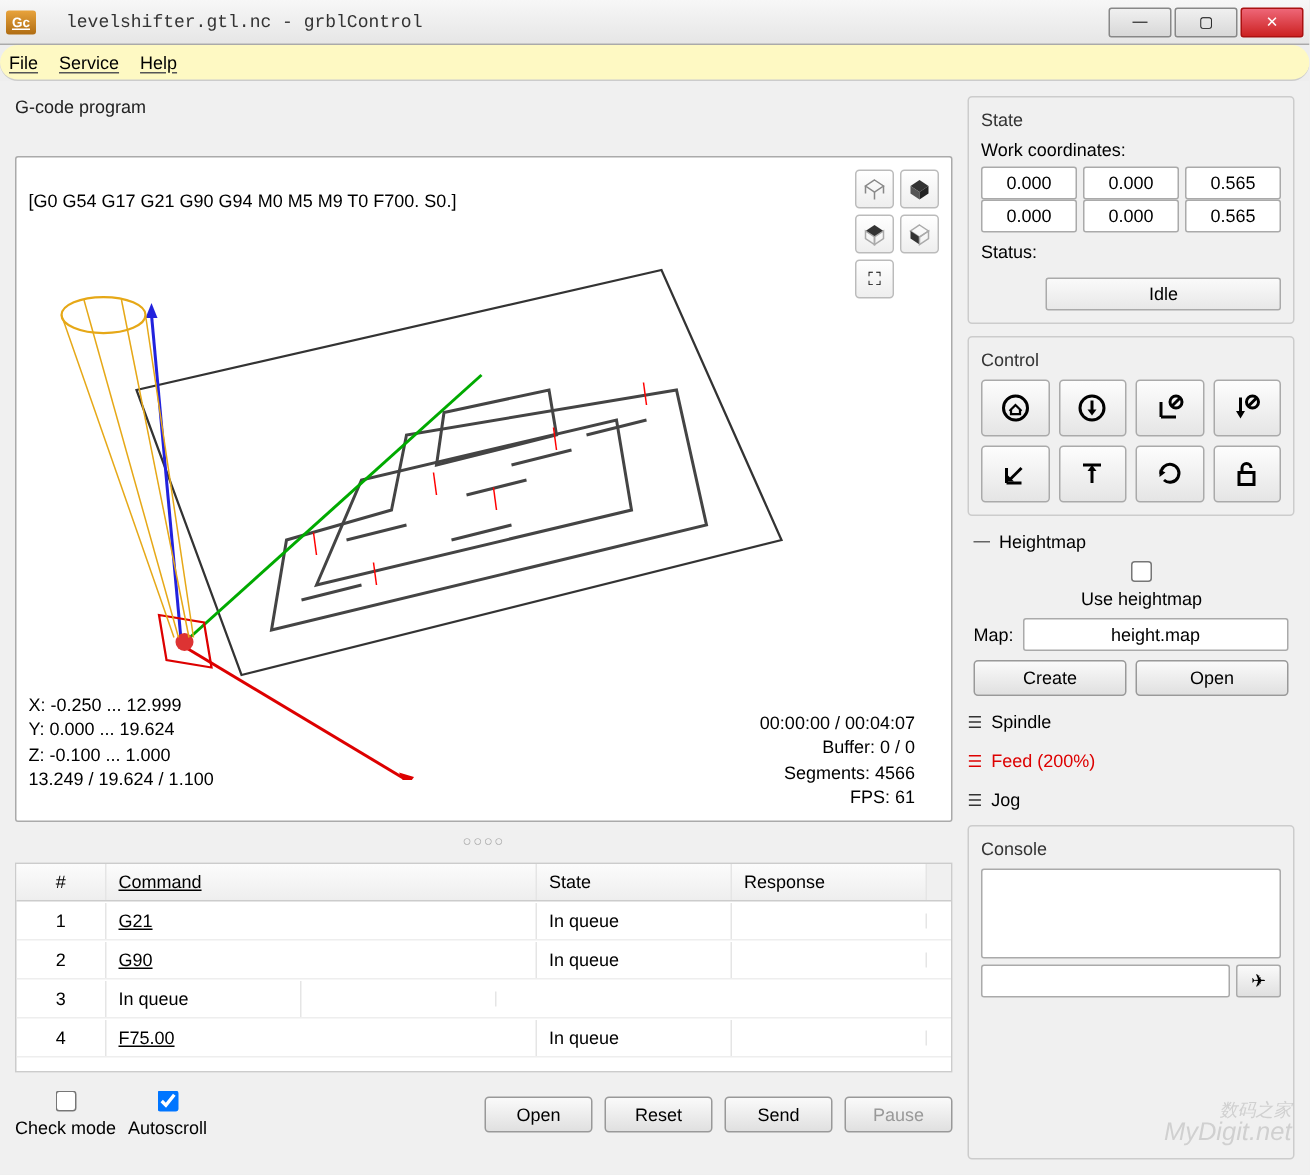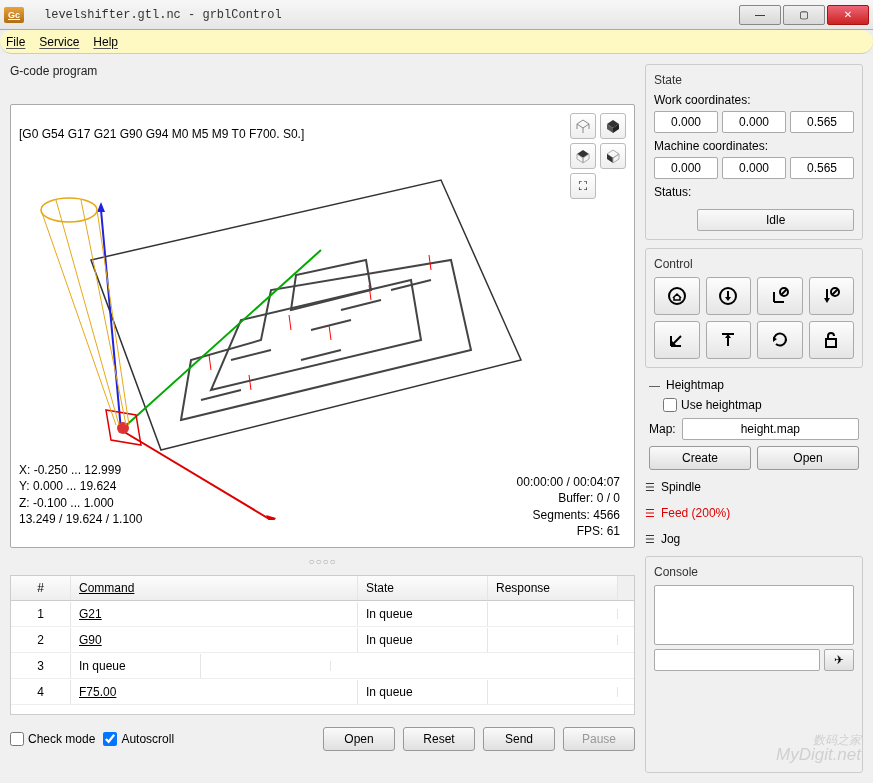--- a/index.html
+++ b/index.html
@@ -12,37 +12,37 @@
 .winbtn.close { background:linear-gradient(#e67,#c22); color:#fff; border-color:#a11; }
 .menubar { height:24px; background:#fef9c3; display:flex; align-items:center; padding:0 6px; gap:14px; border-bottom:1px solid #ccc;border-radius:12px; }
 .menubar span { text-decoration:underline; text-decoration-color:#555; text-underline-offset:2px; cursor:default; }
 .main { display:flex; padding:10px; gap:10px; height:calc(783px - 54px); background:#f0f0f0; }
 .left { flex:1; display:flex; flex-direction:column; gap:6px; }
 .right { width:218px; display:flex; flex-direction:column; gap:8px; }
 .panel-title { font-size:12px; color:#222; margin-bottom:20px; }
 .viewer { border:1px solid #aaa; background:#fff; position:relative; height:444px; border-radius:2px; }
 .gcode-text { position:absolute; top:8px; left:8px; font-size:12px; color:#000;margin-top:14px; }
 .vstats-l { position:absolute; bottom:20px; left:8px; font-size:12px; line-height:1.35; }
-.vstats-r { position:absolute; bottom:8px; right:14px; font-size:12px; line-height:1.35; text-align:right; }
+.vstats-r { position:absolute; bottom:8px; right:24px; font-size:12px; line-height:1.35; text-align:right; }
 .viewbtns { position:absolute; top:8px; right:8px; display:flex; flex-direction:column; gap:4px; }
 .viewbtn-row { display:flex; gap:4px; }
 .viewbtn { width:26px; height:26px; border:1px solid #bbb; background:linear-gradient(#fff,#eee); border-radius:3px; display:flex; align-items:center; justify-content:center; }
 .dots { text-align:center; padding:2px; color:#aaa; letter-spacing:1px; font-size:10px; }
 .table { border:1px solid #ccc; background:#fff; height:140px; display:flex; flex-direction:column; }
 .thead { display:flex; background:linear-gradient(#fcfcfc,#eee); border-bottom:1px solid #ccc; }
 .th, .td { padding:5px 8px; font-size:12px; }
 .col-n { width:60px; text-align:center; border-right:1px solid #e5e5e5;}
 .col-cmd { flex:1; border-right:1px solid #e5e5e5;text-decoration:underline;}
 .col-state { width:130px; border-right:1px solid #e5e5e5;}
 .col-resp { width:130px; border-right:1px solid #e5e5e5;}
 .col-scroll { width:16px; background:#f0f0f0; }
 .tbody { flex:1; overflow:hidden; }
 .trow { display:flex; border-bottom:1px solid #eee; height:26px; align-items:center; }
 .bottombar { display:flex; align-items:center; gap:8px; padding-top:6px; }
-.checkbox { display:flex; align-items:center; gap:4px; }
+.checkbox { display:flex; align-items:center; gap:4px;flex-direction:column; }
 .checkbox input { width:14px; height:14px; }
 .btn { padding:4px 14px; border:1px solid #999; background:linear-gradient(#fafafa,#e0e0e0); border-radius:3px; cursor:pointer; font-size:12px; min-width:72px; }
 .btn:disabled { color:#999; }
 .group { border:1px solid #ccc; border-radius:3px; padding:8px; background:#f0f0f0; }
 .group-title { font-size:12px; color:#333; margin-bottom:6px; }
 .coords { display:flex; gap:4px; }
 .coord-input { flex:1; border:1px solid #aaa; background:#fff; padding:3px 4px; text-align:center; border-radius:2px; font-size:12px; }
 .statusrow { display:flex; align-items:flex-start; gap:6px; margin-top:6px; }
 .status-box { flex:1; border:1px solid #aaa; background:linear-gradient(#fafafa,#e8e8e8); padding:3px; text-align:center; border-radius:2px;margin-top:24px; }
 .ctrl-grid { display:grid; grid-template-columns:repeat(4,1fr); gap:6px; }
@@ -227,21 +227,20 @@
 
   <div class="right">
     <div class="group">
       <div class="group-title">State</div>
       <div style="font-size:12px;margin-bottom:4px">Work coordinates:</div>
       <div class="coords">
         <div class="coord-input">0.000</div>
         <div class="coord-input">0.000</div>
         <div class="coord-input">0.565</div>
       </div>
-      <div style="font-size:12px;margin:6px 0 4px">Machine coordinates:</div>
       <div class="coords">
         <div class="coord-input">0.000</div>
         <div class="coord-input">0.000</div>
         <div class="coord-input">0.565</div>
       </div>
       <div class="statusrow">
         <span>Status:</span>
         <div class="status-box">Idle</div>
       </div>
     </div>

